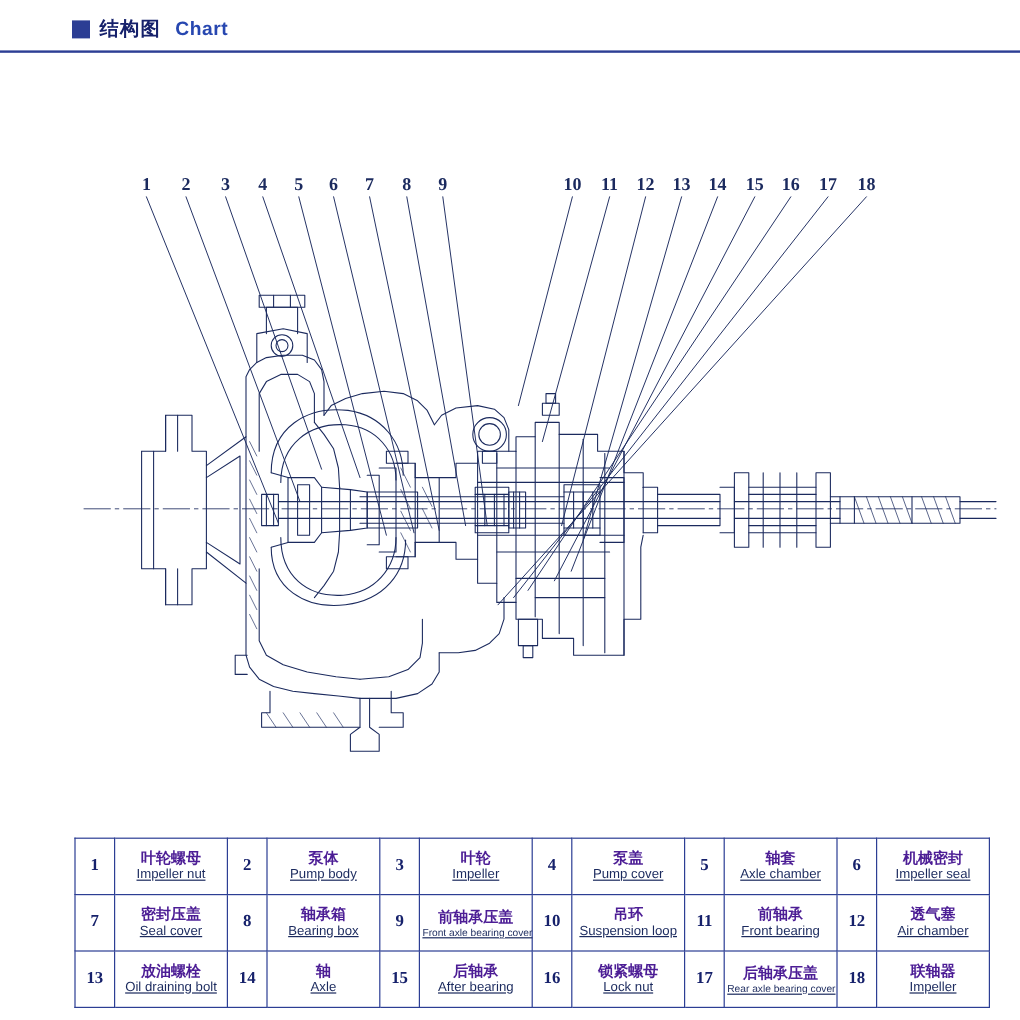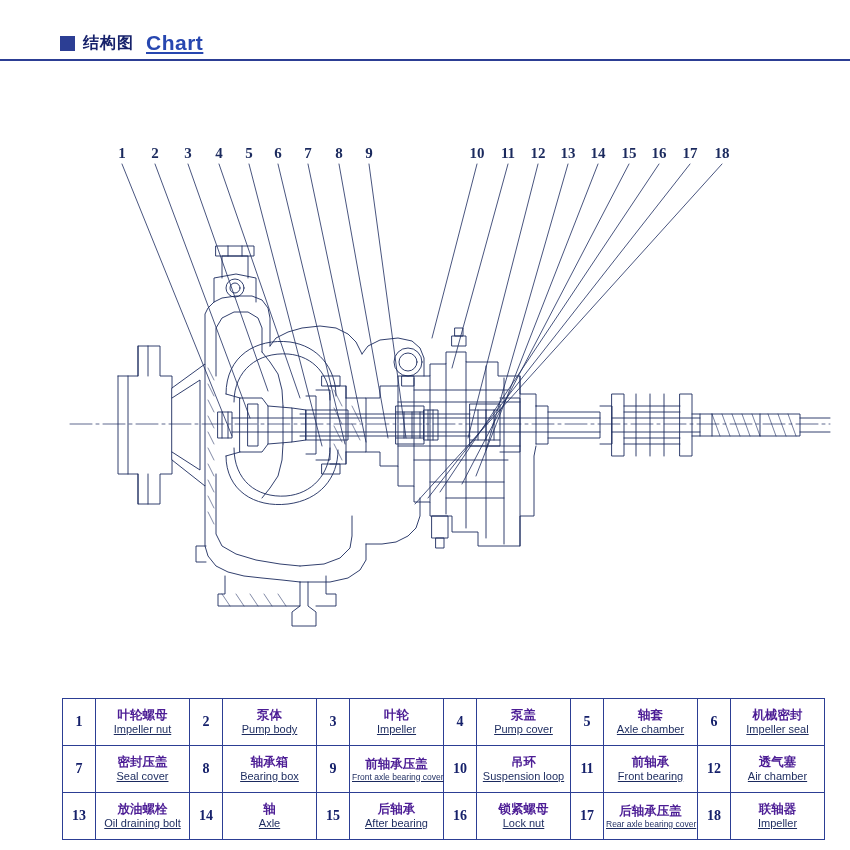--- a/index.html
+++ b/index.html
@@ -20,21 +20,20 @@
     width: 850px;
     height: 850px;
   }
 
   
   .header {
     position: absolute;
     left: 0; top: 0;
     width: 850px;
     height: 46px;
-    margin-top: 17px;
   }
   .header-inner {
     position: absolute;
     left: 60px; top: 14px;
     display: flex;
     align-items: center;
     gap: 8px;
   }
   .hdr-square {
     width: 15px; height: 15px;
@@ -42,26 +41,25 @@
     display: inline-block;
   }
   .hdr-cn {
     font-size: 16px;
     font-weight: bold;
     color: #16216b;
     letter-spacing: 1px;
     font-family: "DejaVu Sans", sans-serif;
   }
   .hdr-en {
-    font-size: 21px;
+    font-size: 16px;
     font-weight: bold;
     color: #2747b0;
     letter-spacing: 0.5px;
     margin-left: 4px;
-    text-decoration: underline;
   }
   .header-rule {
     position: absolute;
     left: 0; top: 42px;
     width: 850px;
     height: 2px;
     background: #2c3e94;
   }
 
   

